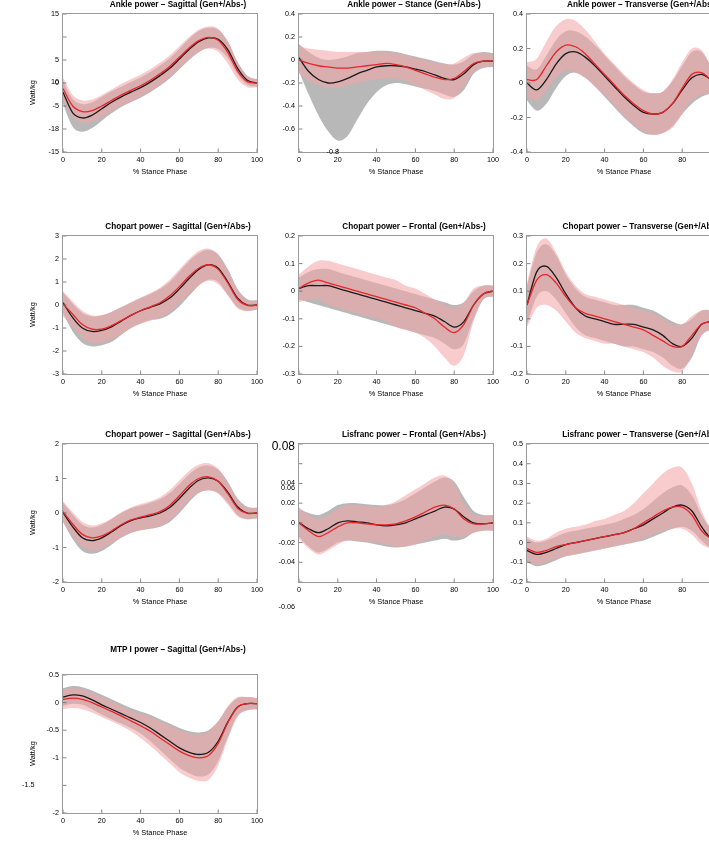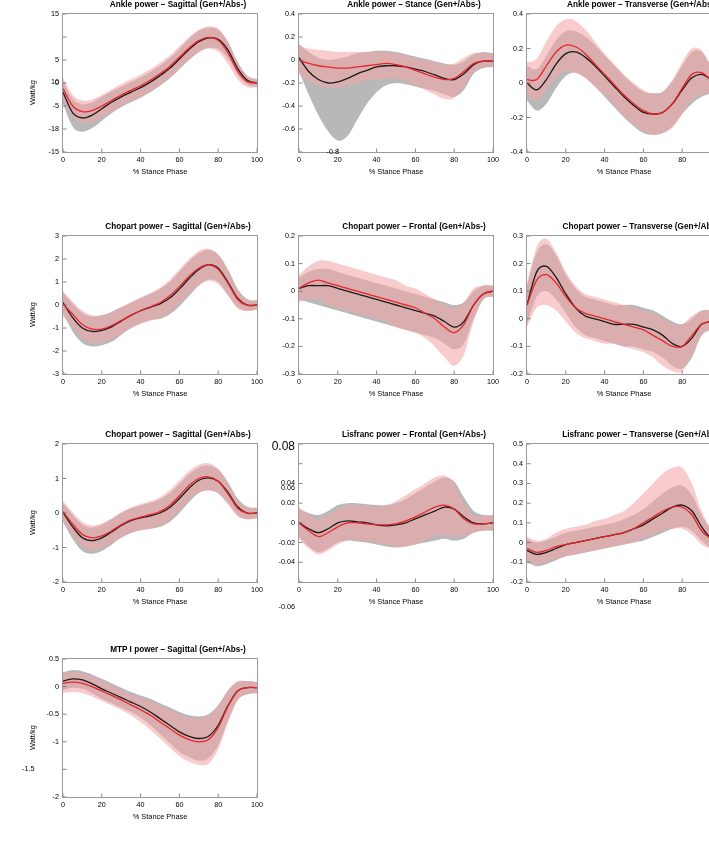--- a/index.html
+++ b/index.html
@@ -370,21 +370,21 @@
         <div style="position: absolute; left: 0px; width: 37px; top: 94.5714px; text-align: right; font-size: 7.2px;">0</div>
         <div style="position: absolute; left: 0px; width: 37px; top: 74.8571px; text-align: right; font-size: 7.2px;">0.1</div>
         <div style="position: absolute; left: 0px; width: 37px; top: 55.1429px; text-align: right; font-size: 7.2px;">0.2</div>
         <div style="position: absolute; left: 0px; width: 37px; top: 35.4286px; text-align: right; font-size: 7.2px;">0.3</div>
         <div style="position: absolute; left: 0px; width: 37px; top: 15.7143px; text-align: right; font-size: 7.2px;">0.4</div>
         <div style="position: absolute; left: 0px; width: 37px; top: -4px; text-align: right; font-size: 7.2px;">0.5</div>
         <div class="xlab" style="left: 40px; top: 154px; width: 196px;">% Stance Phase</div>
       </div>
     </div>
     <div class="panel" style="left: 22px; top: 645px; width: 240px;">
-      <div class="ptitle" style="width: 236px; margin-left: 38px; margin-bottom: 4px;">MTP I power – Sagittal (Gen+/Abs-)</div>
+      <div class="ptitle" style="width: 236px; margin-left: 38px; margin-bottom: 20px;">MTP I power – Sagittal (Gen+/Abs-)</div>
       <div style="position: relative; height: 174px;">
         <div class="plotbox" style="position: absolute; left: 40px; top: 0px; width: 196px; height: 140px;">
           <svg width="194" height="138" viewBox="0 0 194 138">
             <path d="M0.00,13.25 C1.62,12.88 6.47,11.22 9.70,11.04 C12.93,10.86 16.17,11.41 19.40,12.14 C22.63,12.88 25.87,14.17 29.10,15.46 C32.33,16.74 35.57,18.40 38.80,19.87 C42.03,21.34 45.27,22.82 48.50,24.29 C51.73,25.76 54.97,27.23 58.20,28.70 C61.43,30.18 64.67,31.83 67.90,33.12 C71.13,34.41 74.37,35.33 77.60,36.43 C80.83,37.54 84.07,38.46 87.30,39.74 C90.53,41.03 93.77,42.69 97.00,44.16 C100.23,45.63 103.47,47.10 106.70,48.58 C109.93,50.05 113.17,51.70 116.40,52.99 C119.63,54.28 122.87,55.57 126.10,56.30 C129.33,57.04 132.57,57.59 135.80,57.41 C139.03,57.22 142.27,57.04 145.50,55.20 C148.73,53.36 151.97,50.23 155.20,46.37 C158.43,42.50 161.67,35.88 164.90,32.02 C168.13,28.15 171.37,24.84 174.60,23.18 C177.83,21.53 181.07,22.08 184.30,22.08 C187.53,22.08 192.38,23.00 194.00,23.18 L194.00,34.22 C192.38,34.41 187.53,34.22 184.30,35.33 C181.07,36.43 177.83,36.43 174.60,40.85 C171.37,45.26 168.13,54.28 164.90,61.82 C161.67,69.37 158.43,79.86 155.20,86.11 C151.97,92.37 148.73,96.78 145.50,99.36 C142.27,101.94 139.03,101.75 135.80,101.57 C132.57,101.38 129.33,99.73 126.10,98.26 C122.87,96.78 119.63,95.13 116.40,92.74 C113.17,90.34 109.93,86.85 106.70,83.90 C103.47,80.96 100.23,78.02 97.00,75.07 C93.77,72.13 90.53,69.00 87.30,66.24 C84.07,63.48 80.83,60.72 77.60,58.51 C74.37,56.30 71.13,54.65 67.90,52.99 C64.67,51.34 61.43,50.05 58.20,48.58 C54.97,47.10 51.73,45.63 48.50,44.16 C45.27,42.69 42.03,41.40 38.80,39.74 C35.57,38.09 32.33,35.88 29.10,34.22 C25.87,32.57 22.63,30.73 19.40,29.81 C16.17,28.89 12.93,28.52 9.70,28.70 C6.47,28.89 1.62,30.54 0.00,30.91 Z" fill="#9a9a9a" fill-opacity="0.70" stroke="none"></path>
             <path d="M0.00,14.35 C1.62,14.17 6.47,13.25 9.70,13.25 C12.93,13.25 16.17,13.62 19.40,14.35 C22.63,15.09 25.87,16.38 29.10,17.66 C32.33,18.95 35.57,20.61 38.80,22.08 C42.03,23.55 45.27,25.02 48.50,26.50 C51.73,27.97 54.97,29.44 58.20,30.91 C61.43,32.38 64.67,34.04 67.90,35.33 C71.13,36.62 74.37,37.54 77.60,38.64 C80.83,39.74 84.07,40.66 87.30,41.95 C90.53,43.24 93.77,44.90 97.00,46.37 C100.23,47.84 103.47,49.31 106.70,50.78 C109.93,52.26 113.17,53.91 116.40,55.20 C119.63,56.49 122.87,57.78 126.10,58.51 C129.33,59.25 132.57,59.98 135.80,59.62 C139.03,59.25 142.27,58.51 145.50,56.30 C148.73,54.10 151.97,50.60 155.20,46.37 C158.43,42.14 161.67,34.96 164.90,30.91 C168.13,26.86 171.37,23.55 174.60,22.08 C177.83,20.61 181.07,21.90 184.30,22.08 C187.53,22.26 192.38,23.00 194.00,23.18 L194.00,34.22 C192.38,34.41 187.53,34.04 184.30,35.33 C181.07,36.62 177.83,37.17 174.60,41.95 C171.37,46.74 168.13,55.94 164.90,64.03 C161.67,72.13 158.43,83.72 155.20,90.53 C151.97,97.34 148.73,102.30 145.50,104.88 C142.27,107.46 139.03,106.35 135.80,105.98 C132.57,105.62 129.33,104.14 126.10,102.67 C122.87,101.20 119.63,99.54 116.40,97.15 C113.17,94.76 109.93,91.26 106.70,88.32 C103.47,85.38 100.23,82.43 97.00,79.49 C93.77,76.54 90.53,73.42 87.30,70.66 C84.07,67.90 80.83,65.32 77.60,62.93 C74.37,60.54 71.13,58.33 67.90,56.30 C64.67,54.28 61.43,52.44 58.20,50.78 C54.97,49.13 51.73,47.84 48.50,46.37 C45.27,44.90 42.03,43.42 38.80,41.95 C35.57,40.48 32.33,38.82 29.10,37.54 C25.87,36.25 22.63,34.96 19.40,34.22 C16.17,33.49 12.93,33.12 9.70,33.12 C6.47,33.12 1.62,34.04 0.00,34.22 Z" fill="#f3a6a8" fill-opacity="0.58" stroke="none"></path>
             <path d="M0.00,22.08 C1.62,21.71 6.47,20.06 9.70,19.87 C12.93,19.69 16.17,20.15 19.40,20.98 C22.63,21.80 25.87,23.37 29.10,24.84 C32.33,26.31 35.57,28.24 38.80,29.81 C42.03,31.37 45.27,32.75 48.50,34.22 C51.73,35.70 54.97,37.17 58.20,38.64 C61.43,40.11 64.67,41.58 67.90,43.06 C71.13,44.53 74.37,45.82 77.60,47.47 C80.83,49.13 84.07,50.97 87.30,52.99 C90.53,55.02 93.77,57.41 97.00,59.62 C100.23,61.82 103.47,64.03 106.70,66.24 C109.93,68.45 113.17,71.02 116.40,72.86 C119.63,74.70 122.87,76.18 126.10,77.28 C129.33,78.38 132.57,79.49 135.80,79.49 C139.03,79.49 142.27,79.49 145.50,77.28 C148.73,75.07 151.97,71.30 155.20,66.24 C158.43,61.18 161.67,52.62 164.90,46.92 C168.13,41.22 171.37,35.05 174.60,32.02 C177.83,28.98 181.07,29.26 184.30,28.70 C187.53,28.15 192.38,28.70 194.00,28.70" fill="none" stroke="#1a1a1a" stroke-width="1.3"></path>
             <path d="M0.00,24.29 C1.62,24.10 6.47,23.18 9.70,23.18 C12.93,23.18 16.17,23.55 19.40,24.29 C22.63,25.02 25.87,26.31 29.10,27.60 C32.33,28.89 35.57,30.54 38.80,32.02 C42.03,33.49 45.27,34.96 48.50,36.43 C51.73,37.90 54.97,39.28 58.20,40.85 C61.43,42.41 64.67,44.16 67.90,45.82 C71.13,47.47 74.37,49.04 77.60,50.78 C80.83,52.53 84.07,54.28 87.30,56.30 C90.53,58.33 93.77,60.72 97.00,62.93 C100.23,65.14 103.47,67.34 106.70,69.55 C109.93,71.76 113.17,74.34 116.40,76.18 C119.63,78.02 122.87,79.49 126.10,80.59 C129.33,81.70 132.57,82.80 135.80,82.80 C139.03,82.80 142.27,82.98 145.50,80.59 C148.73,78.20 151.97,73.97 155.20,68.45 C158.43,62.93 161.67,53.54 164.90,47.47 C168.13,41.40 171.37,35.14 174.60,32.02 C177.83,28.89 181.07,29.26 184.30,28.70 C187.53,28.15 192.38,28.70 194.00,28.70" fill="none" stroke="#e8252a" stroke-width="1.3"></path>
             <line x1="0" x2="0" y1="138" y2="134.5" stroke="#666" stroke-width="0.8"></line>
             <line x1="38.800000000000004" x2="38.800000000000004" y1="138" y2="134.5" stroke="#666" stroke-width="0.8"></line>
             <line x1="77.60000000000001" x2="77.60000000000001" y1="138" y2="134.5" stroke="#666" stroke-width="0.8"></line>

